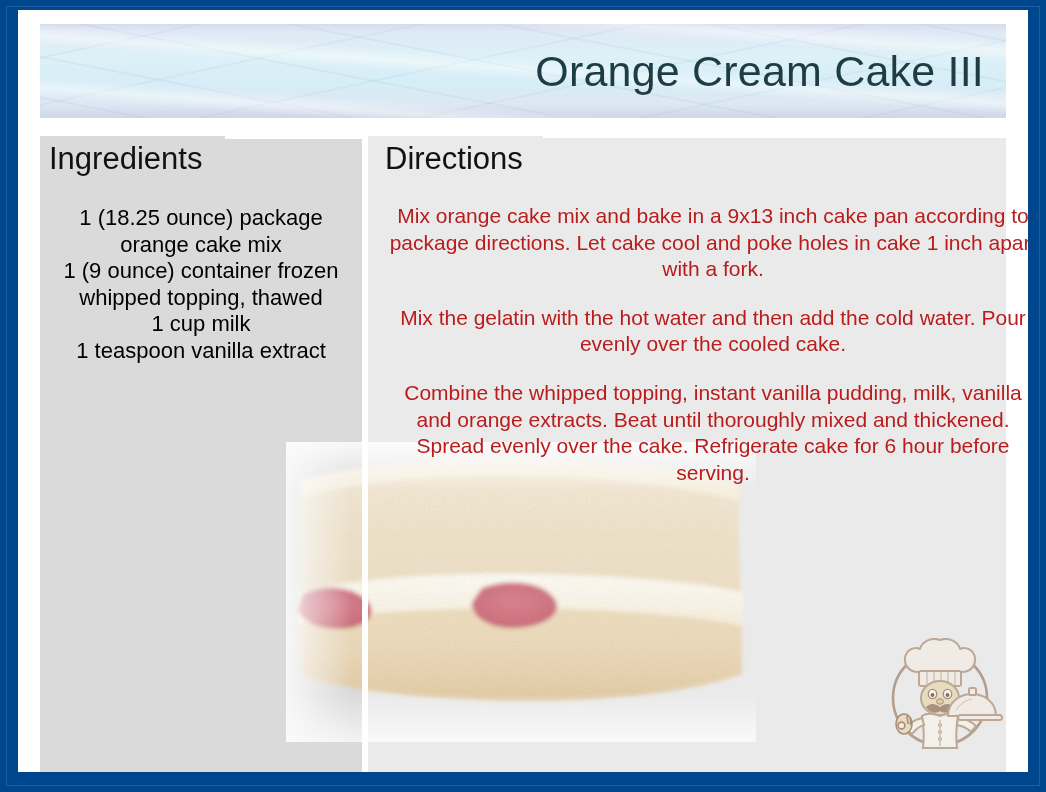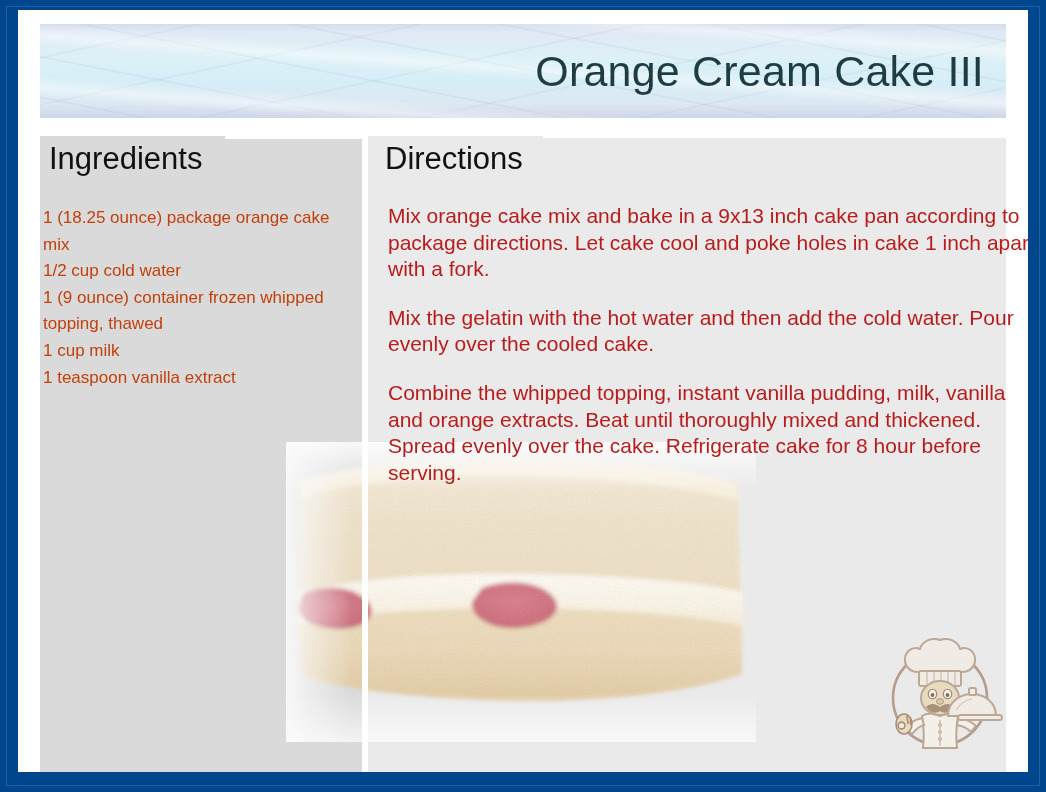--- a/index.html
+++ b/index.html
@@ -29,20 +29,21 @@
   }
   
   #page {
     position: absolute;
     left: 18px;
     top: 10px;
     width: 1010px;
     height: 762px;
     background: #ffffff;
     overflow: hidden;
+    text-align: center;
   }
 
   
   #banner {
     position: absolute;
     left: 22px;
     top: 14px;
     width: 966px;
     height: 94px;
     background:
@@ -142,23 +143,23 @@
   }
   #ingredients-tab .tab-label { padding-left: 9px; }
   #directions-tab .tab-label { padding-left: 17px; }
 
   
   #ingredients-list {
     position: absolute;
     left: 25px;
     top: 195px;
     width: 316px;
-    font-size: 17px;
+    font-size: 22px;
     line-height: 26.6px;
-    color: #c2410c;
+    color: #000000;
     z-index: 4;
   }
   #ingredients-list .ing-line { white-space: normal; }
 
   #directions-body {
     position: absolute;
     left: 370px;
     top: 193px;
     width: 650px;
     font-size: 21px;
@@ -315,30 +316,29 @@
 
     <div class="tab" id="directions-tab">
       <span class="tab-label">Directions</span>
     </div>
     <div class="tab" id="ingredients-tab">
       <span class="tab-label">Ingredients</span>
     </div>
 
     <div id="ingredients-list">
       <div class="ing-line">1 (18.25 ounce) package orange cake mix</div>
-      <div class="ing-line">1/2 cup cold water</div>
       <div class="ing-line">1 (9 ounce) container frozen whipped topping, thawed</div>
       <div class="ing-line">1 cup milk</div>
       <div class="ing-line">1 teaspoon vanilla extract</div>
     </div>
 
     <div id="directions-body">
       <p>Mix orange cake mix and bake in a 9x13 inch cake pan according to package directions. Let cake cool and poke holes in cake 1 inch apart with a fork.</p>
       <p>Mix the gelatin with the hot water and then add the cold water. Pour evenly over the cooled cake.</p>
-      <p>Combine the whipped topping, instant vanilla pudding, milk, vanilla and orange extracts. Beat until thoroughly mixed and thickened. Spread evenly over the cake. Refrigerate cake for 8 hour before serving.</p>
+      <p>Combine the whipped topping, instant vanilla pudding, milk, vanilla and orange extracts. Beat until thoroughly mixed and thickened. Spread evenly over the cake. Refrigerate cake for 6 hour before serving.</p>
     </div>
 
     <svg id="chef-logo" viewBox="0 0 132 132">
       <g fill="none" stroke="#9c7b63" stroke-width="2.6" opacity=".85">
         <circle cx="66" cy="70" r="47"></circle>
       </g>
       <g fill="#f2ece4" stroke="#b49a84" stroke-width="2" stroke-linejoin="round">
 
         <path d="M44,44 C36,44 30,38 31,30 C32,22 40,18 46,21
                  C48,13 58,9 66,12 C74,9 84,13 86,21

